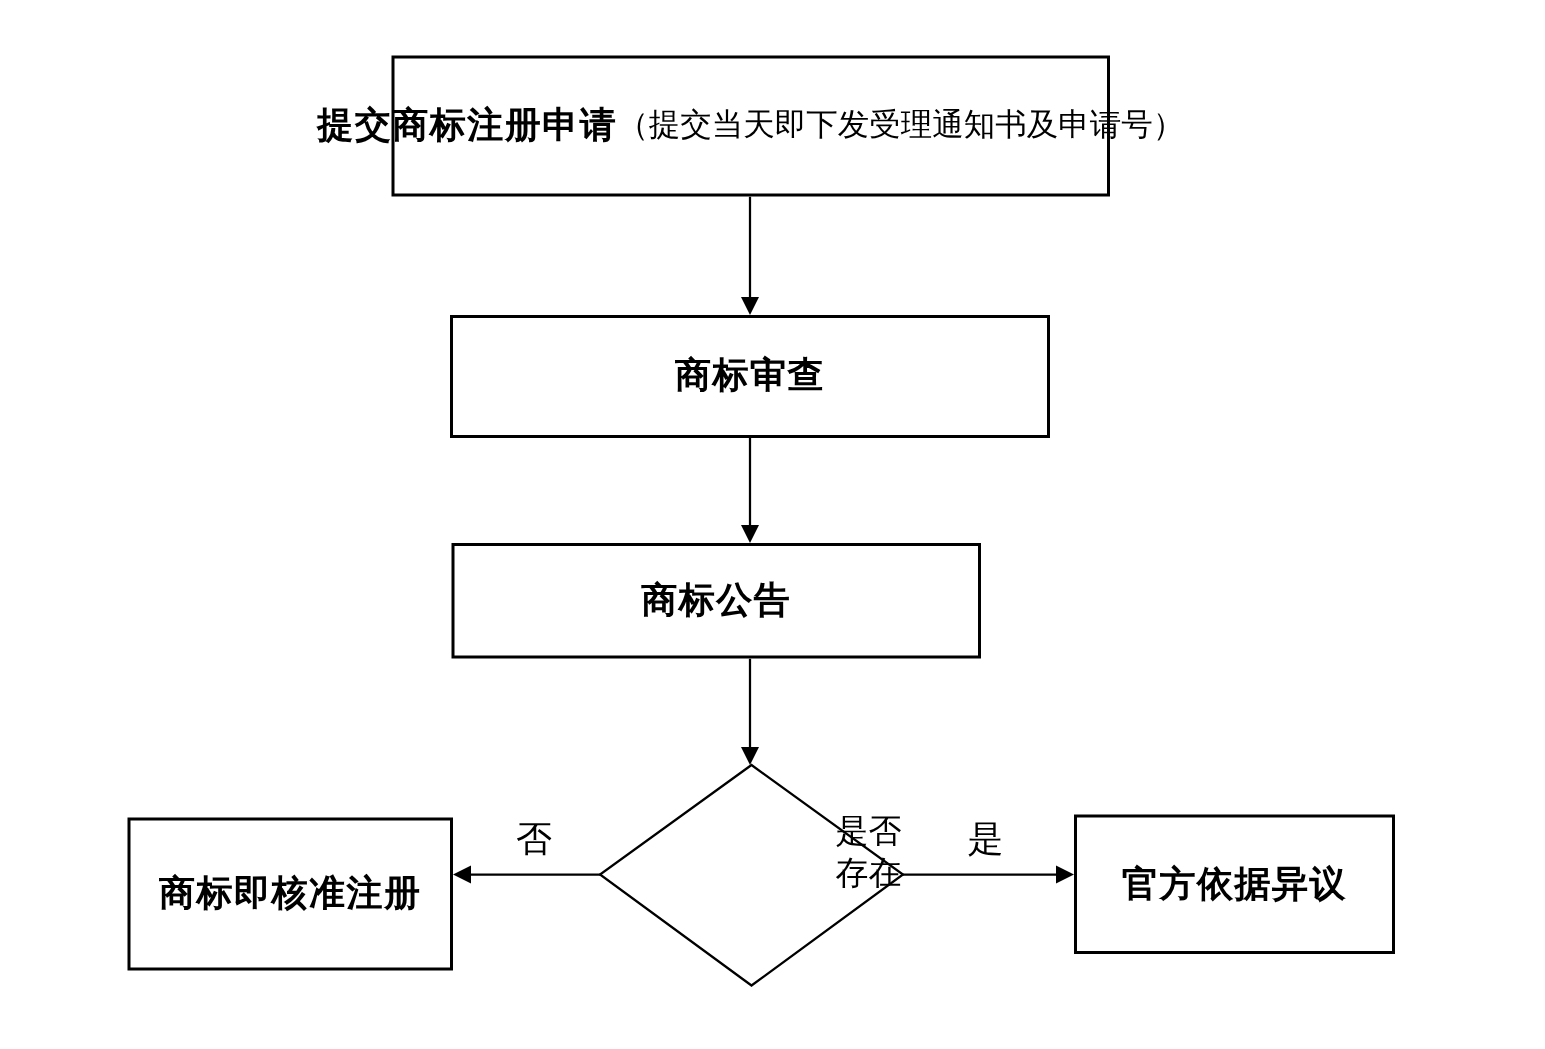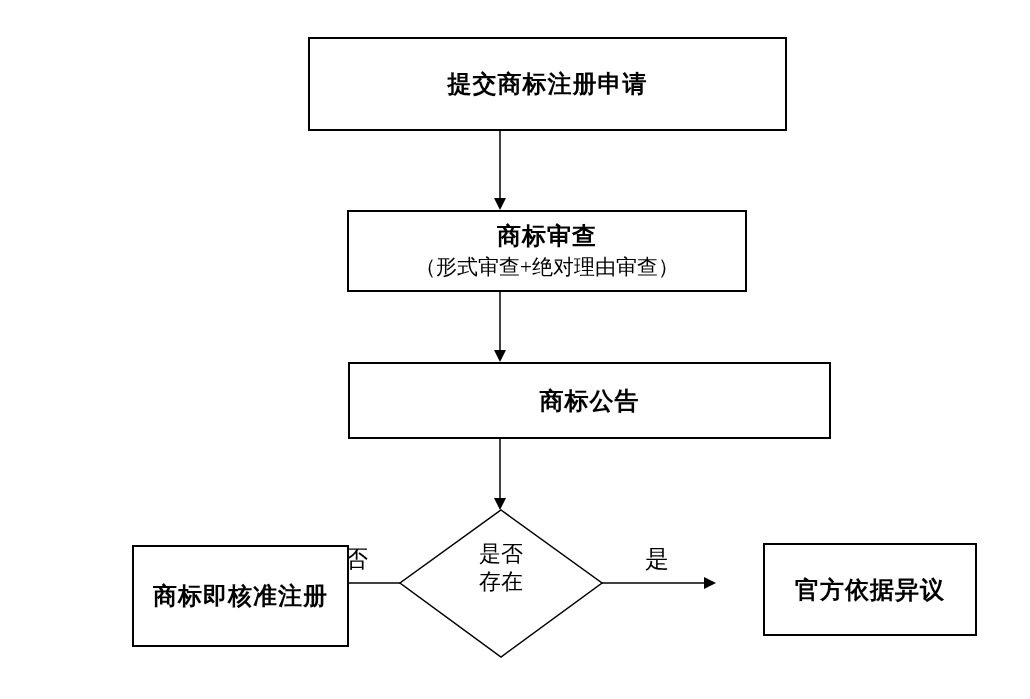--- a/index.html
+++ b/index.html
@@ -22,52 +22,51 @@
     position: absolute;
     left: 0; top: 0;
     width: 1030px;
     height: 699px;
   }
   .node {
     position: absolute;
     border: 2px solid var(--ink);
     background: var(--bg);
     display: flex;
-    flex-direction: column;
+    flex-direction: row;
     align-items: center;
     justify-content: center;
     text-align: center;
     color: var(--ink);
-    margin-left: 47px;
   }
   .node .title {
     font-size: 24px;
     font-weight: 700;
     line-height: 32px;
     letter-spacing: 1px;
     white-space: nowrap;
   }
   .node .subtitle {
     font-size: 21px;
     font-weight: 400;
     line-height: 30px;
     white-space: nowrap;
   }
   #node-submit      { left: 261px; top: 37px;  width: 479px; height: 94px; }
   #node-review      { left: 300px; top: 210px; width: 400px; height: 82px; font-family: Liberation Serif, serif; }
-  #node-publication { left: 301px; top: 362px; width: 483px; height: 77px; }
+  #node-publication { left: 301px; top: 362px; width: 353px; height: 77px; }
   #node-approved    { left: 85px;  top: 545px; width: 217px; height: 102px; }
   #node-opposition  { left: 716px; top: 543px; width: 214px; height: 93px; }
 
   .diamond-text {
     position: absolute;
     left: 401px;
     top: 540px;
     width: 200px;
-    text-align: center;
+    text-align: right;
     font-size: 22px;
     font-weight: 400;
     line-height: 28px;
     color: var(--ink);
   }
   .diamond-text span { display: block; }
 
   .edge-label {
     position: absolute;
     font-size: 24px;
@@ -109,25 +108,25 @@
     </g>
 
     <g>
       <line x1="602" y1="583" x2="705" y2="583" stroke="#000" stroke-width="1.5"></line>
       <polygon points="716,583 704,577 704,589" fill="#000"></polygon>
     </g>
   </svg>
 
   <div class="node" id="node-submit">
     <div class="title">提交商标注册申请</div>
+    <div class="subtitle">（提交当天即下发受理通知书及申请号）</div>
   </div>
 
   <div class="node" id="node-review">
     <div class="title">商标审查</div>
-    <div class="subtitle">（形式审查+绝对理由审查）</div>
   </div>
 
   <div class="node" id="node-publication">
     <div class="title">商标公告</div>
   </div>
 
   <div class="diamond-text">
     <span>是否</span>
     <span>存在</span>
   </div>

